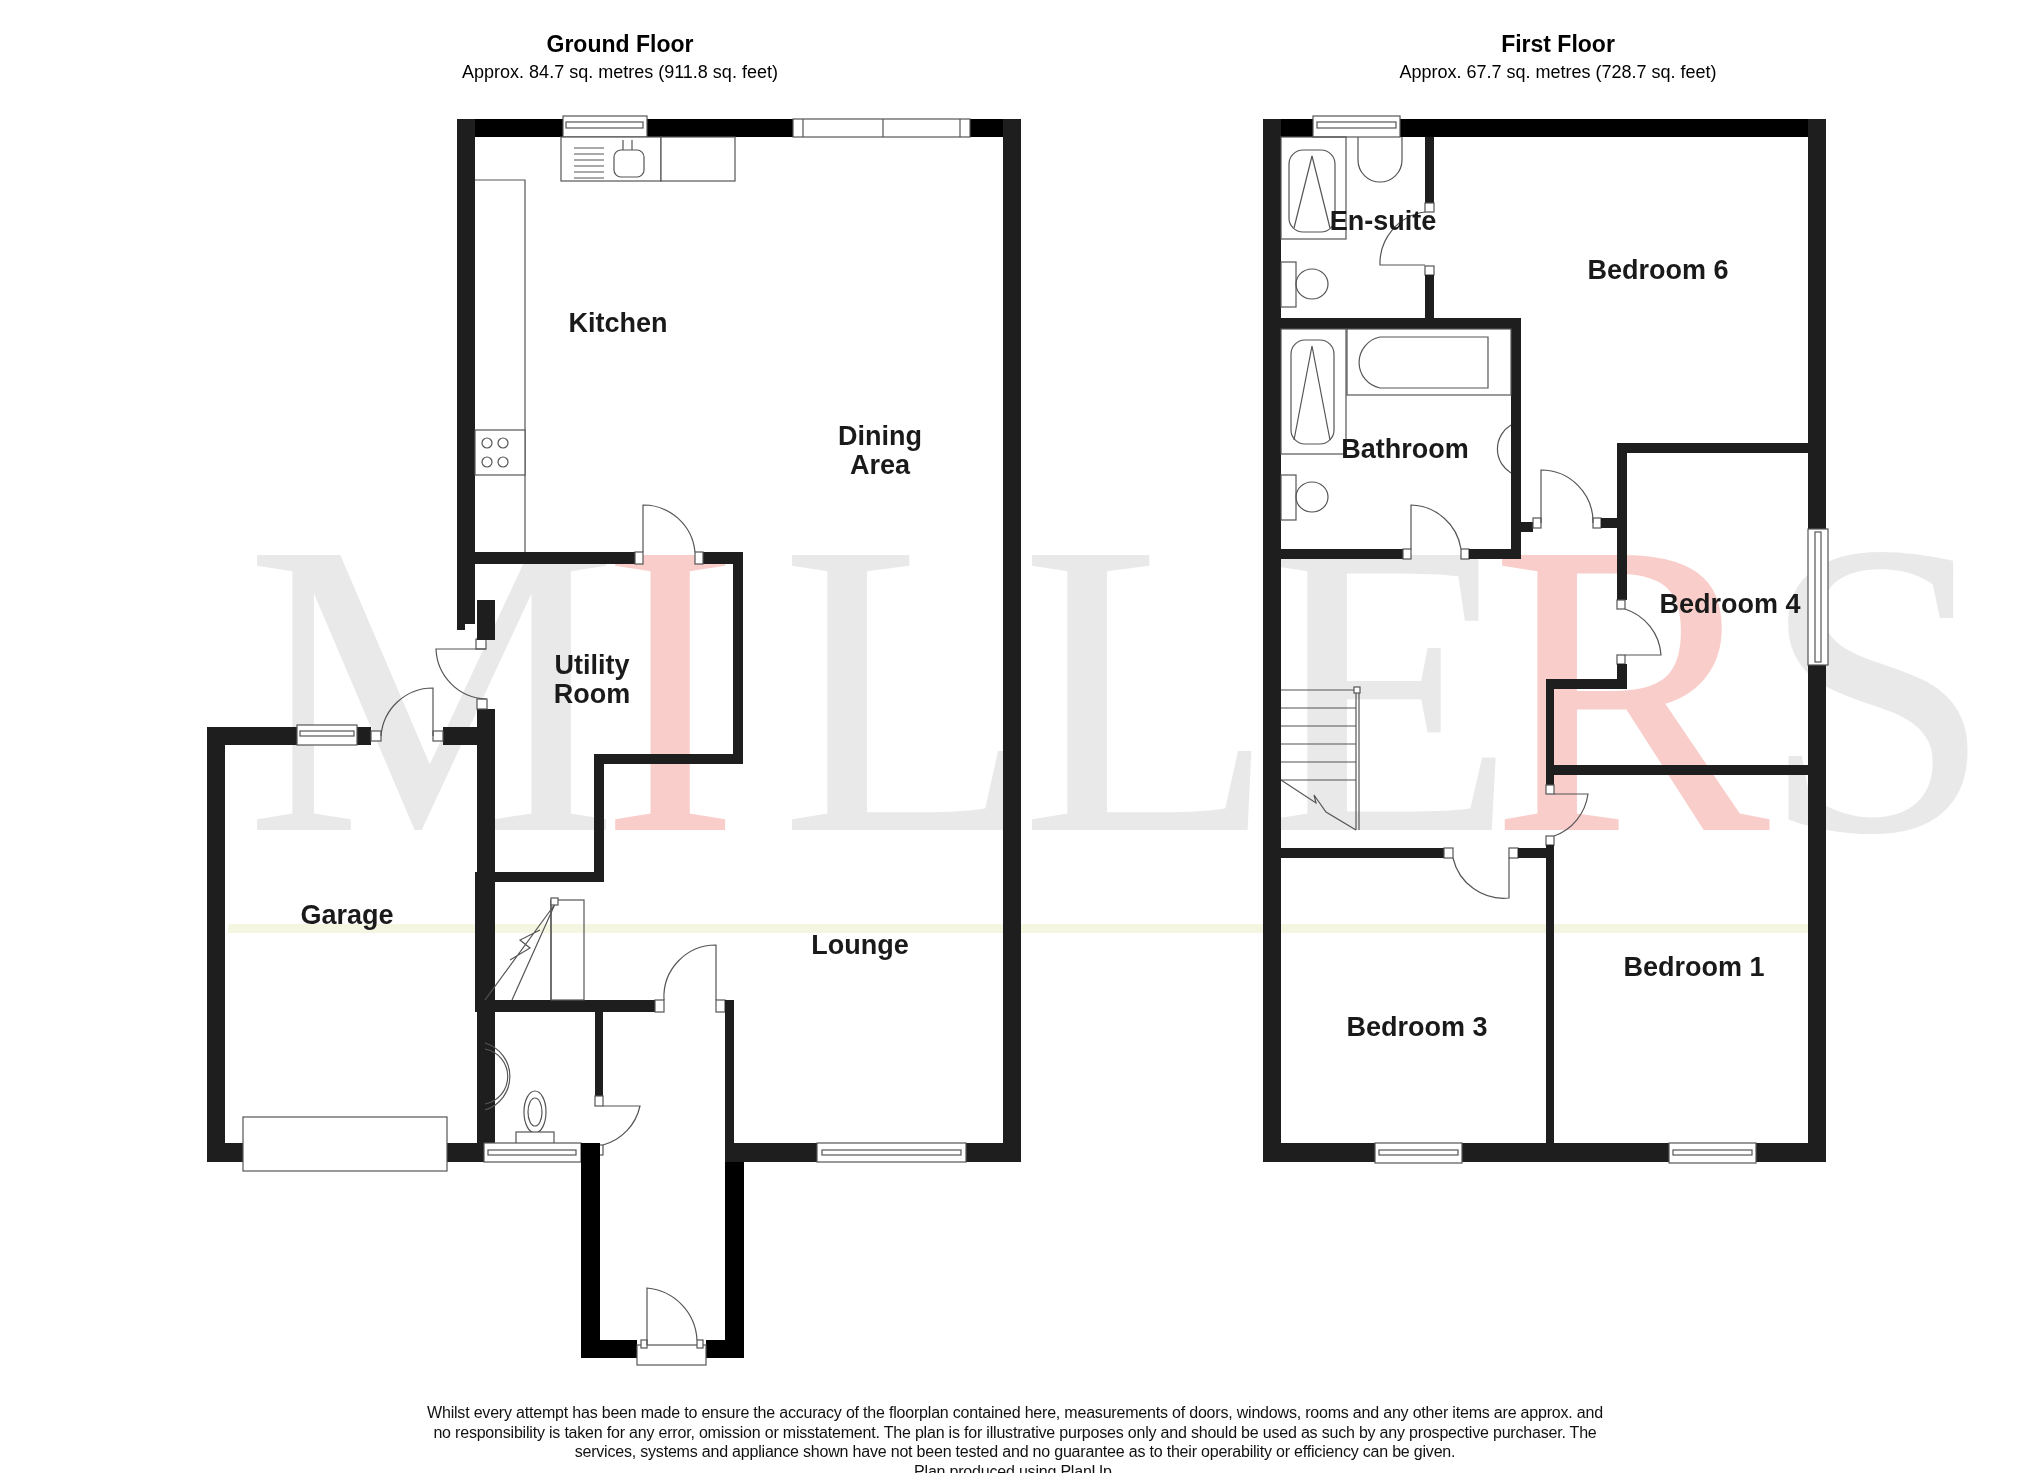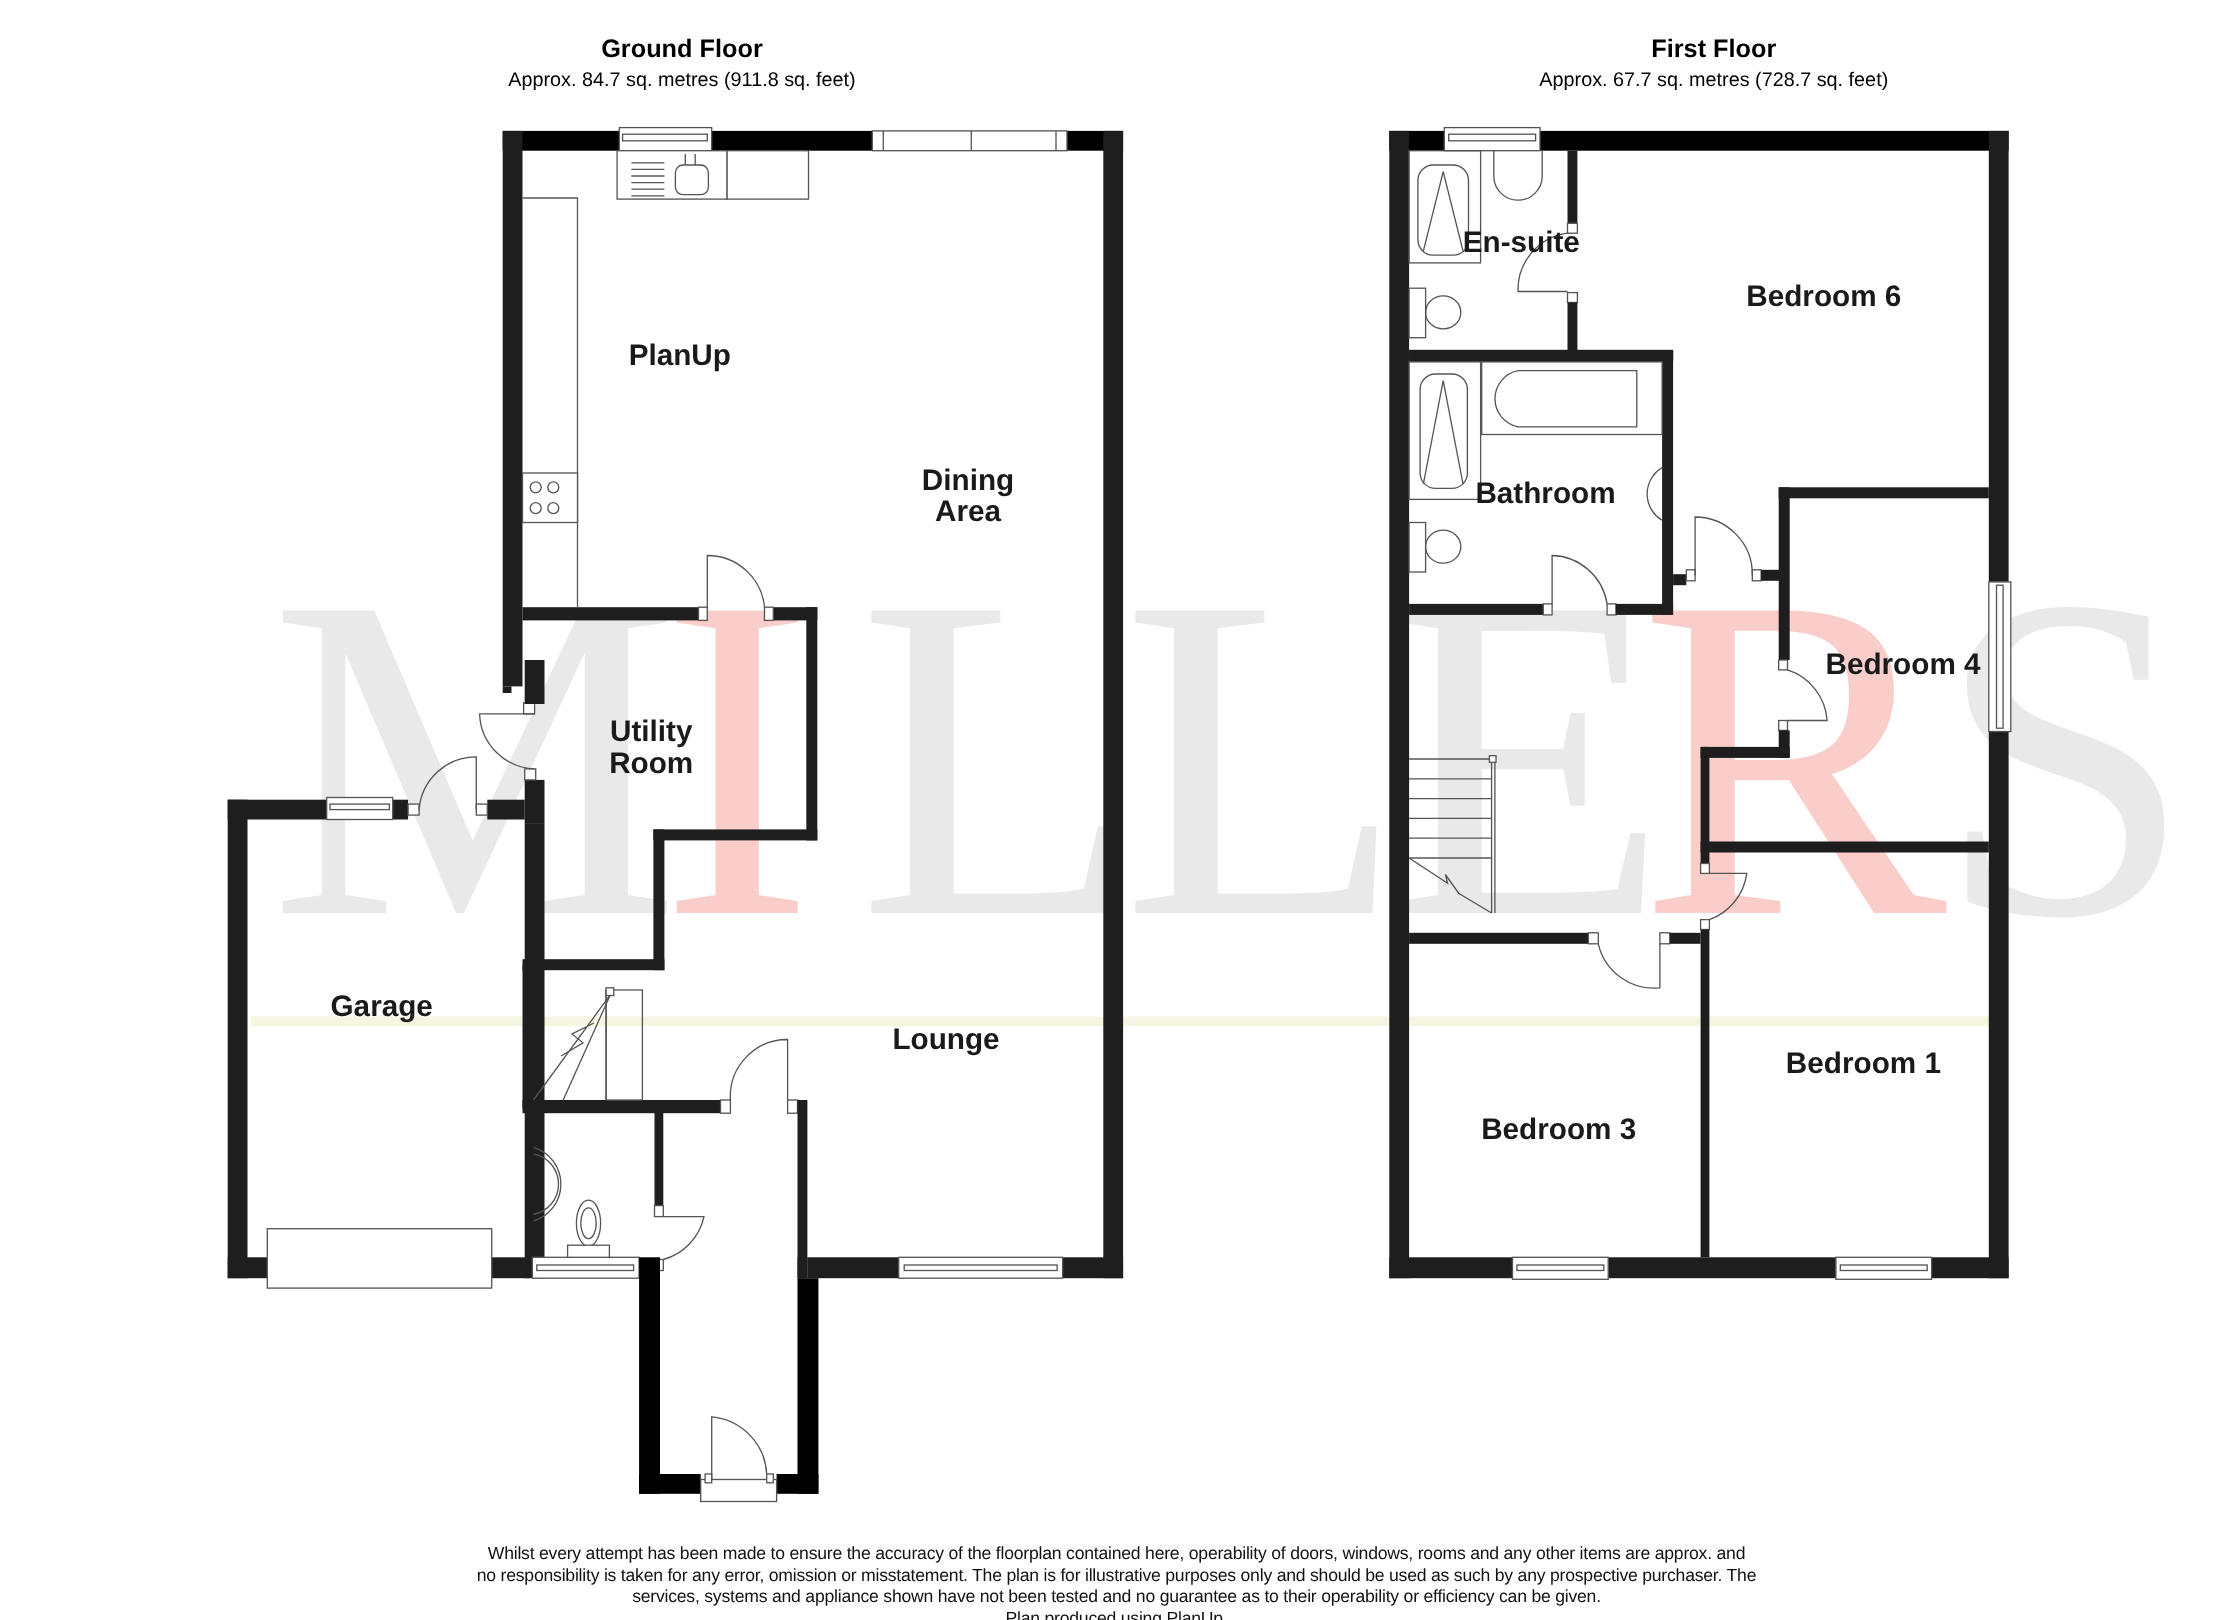--- a/index.html
+++ b/index.html
@@ -274,37 +274,37 @@
     <g>
       <path class="thin" d="M1281 690 L1356 690 M1281 708 L1356 708 M1281 726 L1356 726 M1281 744 L1356 744 M1281 762 L1356 762 M1281 780 L1356 780"></path>
       <line class="thin" x1="1356" y1="690" x2="1356" y2="830"></line>
       <line class="thin" x1="1359" y1="690" x2="1359" y2="830"></line>
       <path class="thin" d="M1281 780 L1316 803 L1314 795 L1326 812 L1356 830"></path>
       <rect class="fix" x="1354" y="687" width="6" height="6"></rect>
     </g>
   </g>
 </svg>
 
-<div class="room" style="left:618px; top:323px;">PlanUp</div>
+<div class="room" style="left:618px; top:323px;">Kitchen</div>
 <div class="room" style="left:880px; top:451px;">
   <div>Dining</div>
   <div>Area</div>
 </div>
 <div class="room" style="left:592px; top:680px;">
   <div>Utility</div>
   <div>Room</div>
 </div>
 <div class="room" style="left:347px; top:915px;">Garage</div>
 <div class="room" style="left:860px; top:945px;">Lounge</div>
 
 <div class="room" style="left:1367px; top:221px;margin-left:16px;">En-suite</div>
 <div class="room" style="left:1658px; top:270px;">Bedroom 6</div>
 <div class="room" style="left:1405px; top:449px;">Bathroom</div>
 <div class="room" style="left:1730px; top:604px;">Bedroom 4</div>
 <div class="room" style="left:1694px; top:967px;">Bedroom 1</div>
 <div class="room" style="left:1417px; top:1027px;">Bedroom 3</div>
 
 <div class="footer">
-  <div>Whilst every attempt has been made to ensure the accuracy of the floorplan contained here, operability of doors, windows, rooms and any other items are approx. and</div>
+  <div>Whilst every attempt has been made to ensure the accuracy of the floorplan contained here, measurements of doors, windows, rooms and any other items are approx. and</div>
   <div>no responsibility is taken for any error, omission or misstatement. The plan is for illustrative purposes only and should be used as such by any prospective purchaser. The</div>
   <div>services, systems and appliance shown have not been tested and no guarantee as to their operability or efficiency can be given.</div>
   <div>Plan produced using PlanUp.</div>
 </div>
 
 </body></html>

